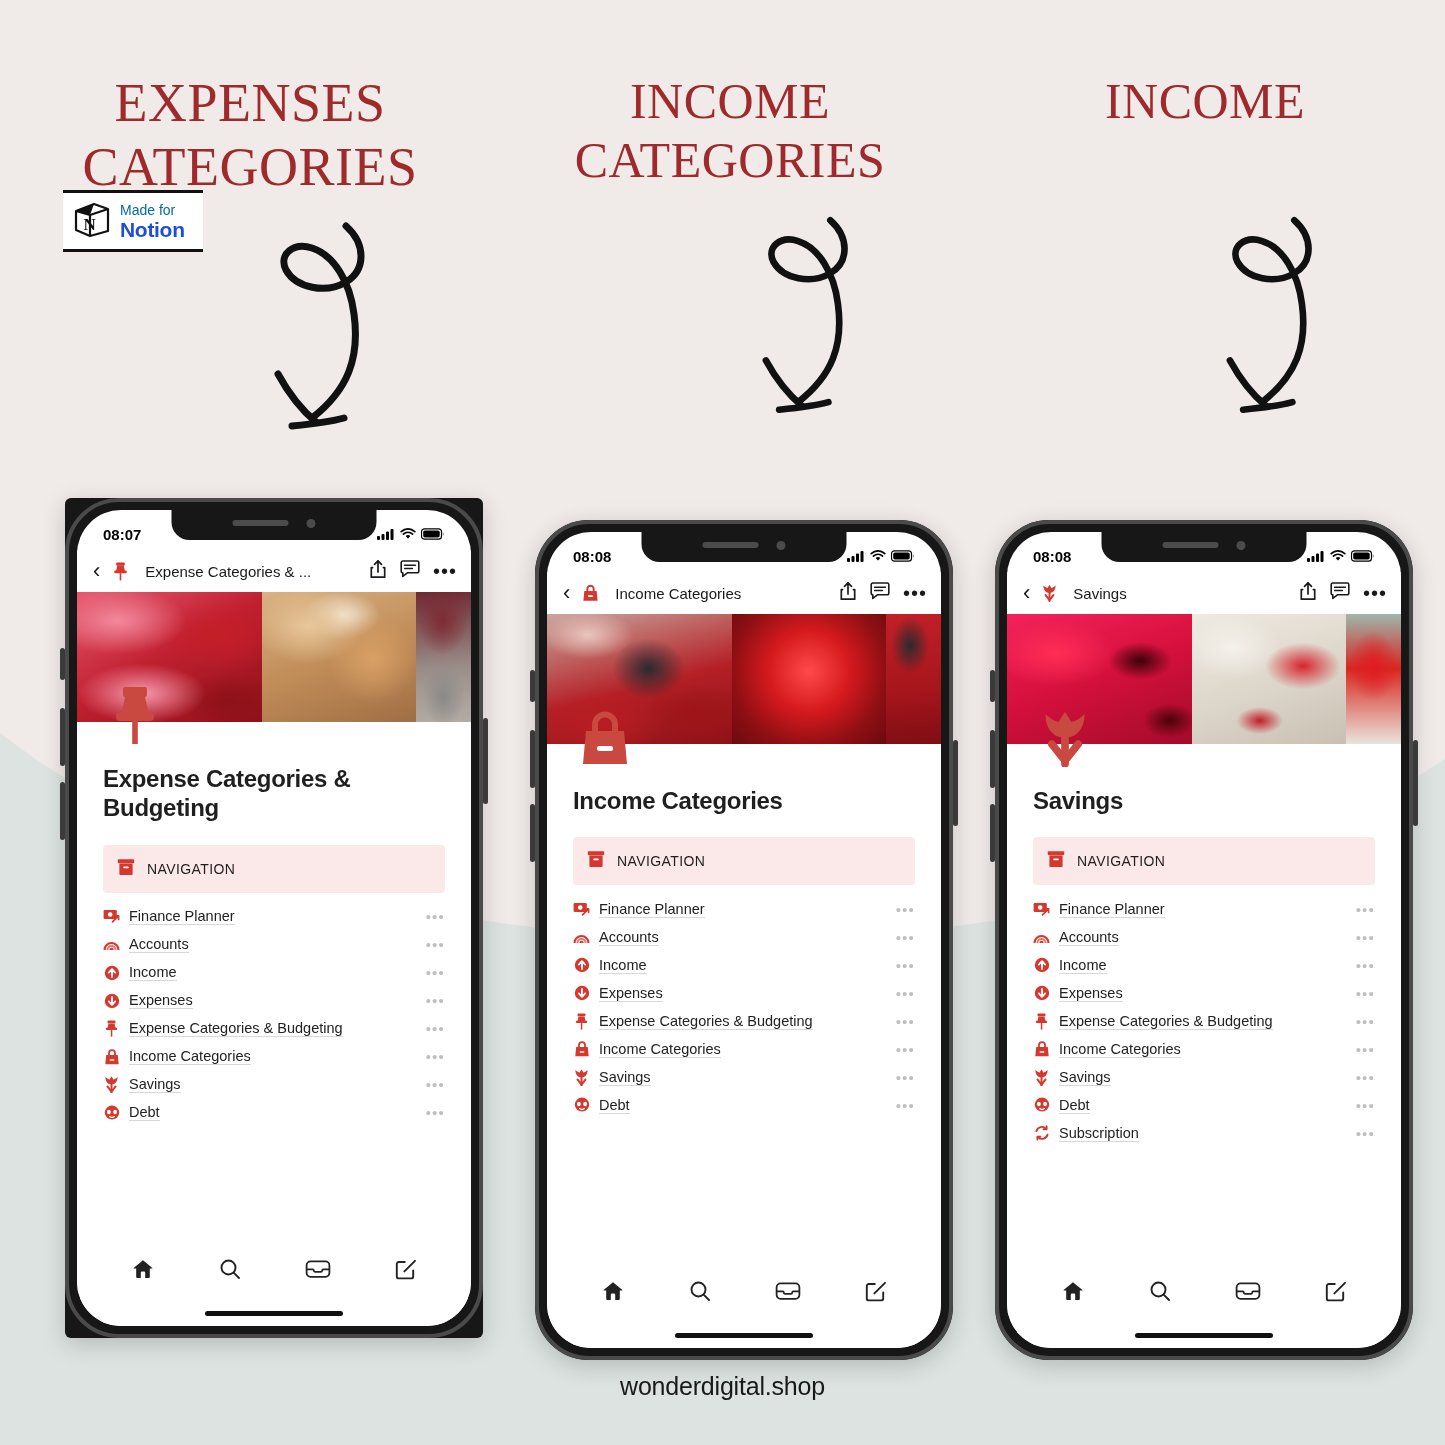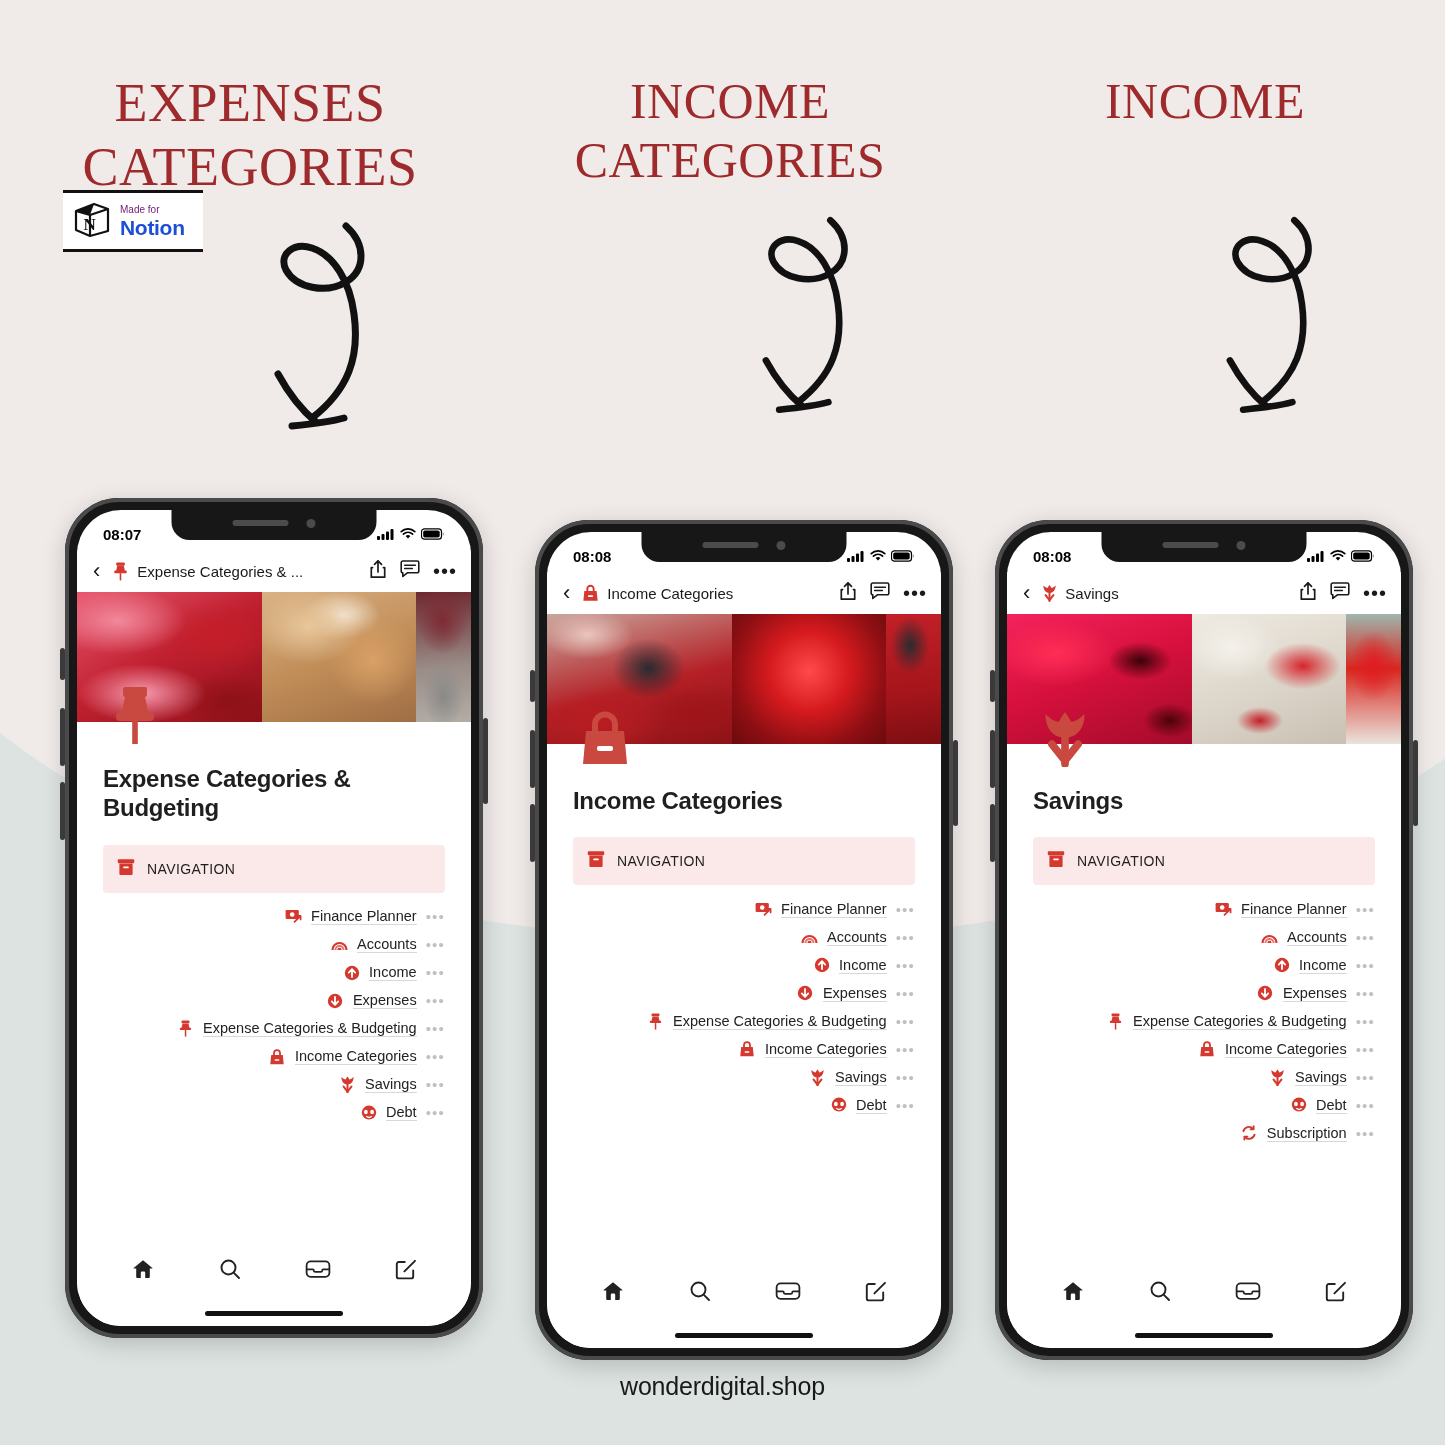--- a/index.html
+++ b/index.html
@@ -62,21 +62,21 @@
     background: #FFFFFF;
     border-top: 3px solid #111;
     border-bottom: 3px solid #111;
     display: flex; align-items: center;
     gap: 8px; padding: 0 9px;
     z-index: 8;
   }
   #notion-badge .cube { flex: 0 0 auto; }
   #notion-badge .txt { line-height: 1.0; }
   #notion-badge .made {
-    font-size: 10px; color: #701a75; font-weight: 400;
+    font-size: 14px; color: #0369a1; font-weight: 400;
     font-family: "Liberation Sans", sans-serif;
     display: block; margin-bottom: 2px;
   }
   #notion-badge .notion {
     font-size: 21px; color: #1d4ed8; font-weight: 700;
     font-family: "Liberation Sans", sans-serif;
     display: block; letter-spacing: -0.3px;
   }
 
   
@@ -96,21 +96,21 @@
   }
   .phone::before {
     
     content: "";
     position: absolute;
     left: 0; top: 0; right: 0; bottom: 0;
     border-radius: 54px;
     border: 4px solid #4a4a4a;
     pointer-events: none;
   }
-  #phone-1 { left: 65px;  top: 498px;  width: 418px; height: 840px; }
+  #phone-1 { left: 65px;  top: 498px;  width: 418px; height: 840px; border-radius: 6px; }
   #phone-2 { left: 535px; top: 520px;  width: 418px; height: 840px; }
   #phone-3 { left: 995px; top: 520px;  width: 418px; height: 840px; }
 
   
   .side-btn {
     position: absolute;
     background: #3a3a3a;
     border-radius: 3px;
     z-index: 2;
   }
@@ -171,20 +171,21 @@
     padding: 0 14px 0 12px;
     gap: 8px;
     background: #fff;
   }
   .navbar .back { font-size: 22px; color: #1a1a1a; line-height: 1; padding: 0 4px; }
   .navbar .nb-icon { flex: 0 0 auto; display: flex; align-items: center; }
   .navbar .nb-title {
     font-size: 15px; color: #1a1a1a;
     white-space: nowrap; overflow: hidden; text-overflow: ellipsis;
     flex: 1 1 auto;
+    margin-left: 8px;
   }
   .navbar .nb-actions { display: flex; align-items: center; gap: 13px; flex: 0 0 auto; }
   .navbar .dots { font-size: 20px; color: #1a1a1a; letter-spacing: 1px; line-height: 0.6; }
 
   
   .cover {
     flex: 0 0 auto;
     height: 130px;
     display: flex;
     position: relative;
@@ -217,21 +218,21 @@
     background: #FBE9E9;
     border-radius: 4px;
     padding: 13px 14px;
     display: flex; align-items: center; gap: 12px;
     margin-bottom: 10px;
   }
   .callout .clabel {
     font-size: 14px; color: #1f1f1f; font-weight: 500; letter-spacing: 0.4px;
   }
 
-  .navlist { display: flex; flex-direction: column; align-items: flex-end; }
+  .navlist { display: flex; flex-direction: column; }
   .navitem {
     display: flex; align-items: center;
     gap: 9px;
     padding: 4px 0;
     min-height: 28px;
   }
   .navitem .ni-icon { flex: 0 0 auto; width: 17px; display:flex; align-items:center; justify-content:center; }
   .navitem .ni-label {
     font-size: 14.5px; color: #222;
     border-bottom: 1px solid #d8d8d8;

